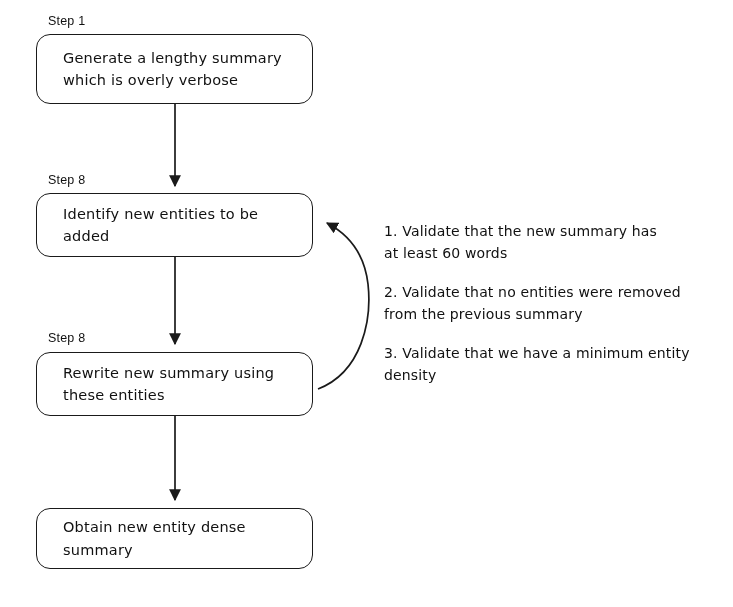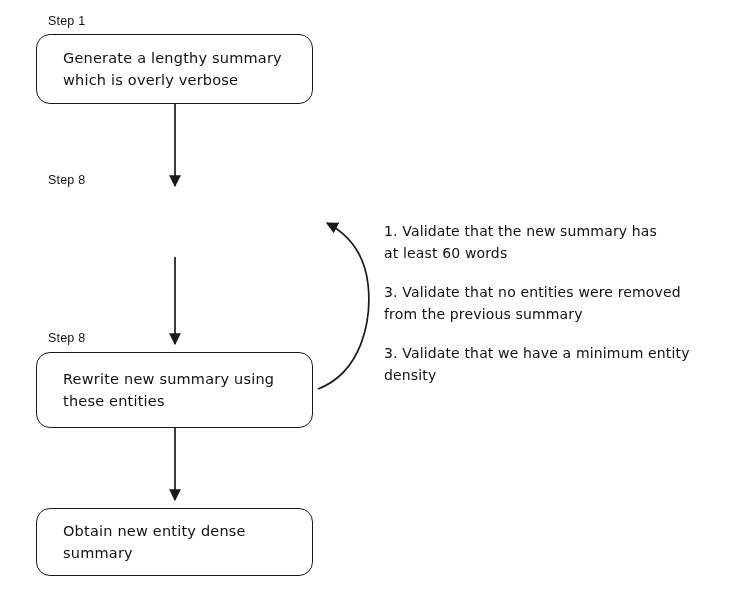--- a/index.html
+++ b/index.html
@@ -101,37 +101,41 @@
     <path d="M 318 389 C 362 372 372 320 368 284 C 364 250 344 232 327 223" fill="none" stroke="#1a1a1a" stroke-width="1.7" marker-end="url(#arrowhead)"></path>
   </svg>
 
   <div class="step-tag" style="left:48px; top:14px;">Step 1</div>
   <div class="node" style="left:36px; top:34px; width:277px; height:70px;">
     <div class="node-label">Generate a lengthy summary
 which is overly verbose</div>
   </div>
 
   <div class="step-tag" style="left:48px; top:173px;">Step 8</div>
+  <div class="node" style="left:36px; top:193px; width:277px; height:64px;">
+    <div class="node-label">Identify new entities to be
+added</div>
+  </div>
 
   <div class="step-tag" style="left:48px; top:331px;">Step 8</div>
-  <div class="node" style="left:36px; top:352px; width:277px; height:76px;align-items:center;">
+  <div class="node" style="left:36px; top:352px; width:277px; height:64px;align-items:center;">
     <div class="node-label">Rewrite new summary using
 these entities</div>
   </div>
 
   <div class="step-tag" style="left:48px; top:510px;">Step 4</div>
-  <div class="node" style="left:36px; top:508px; width:277px; height:68px;">
+  <div class="node" style="left:36px; top:508px; width:277px; height:61px;">
     <div class="node-label">Obtain new entity dense
 summary</div>
   </div>
 
 
 
   <div class="checklist">
     <div class="checklist-item">1. Validate that the new summary has
 at least 60 words</div>
-    <div class="checklist-item">3. Validate that no entities were removed
+    <div class="checklist-item">2. Validate that no entities were removed
 from the previous summary</div>
     <div class="checklist-item">3. Validate that we have a minimum entity
 density</div>
   </div>
 
 </div>
 
 </body></html>

